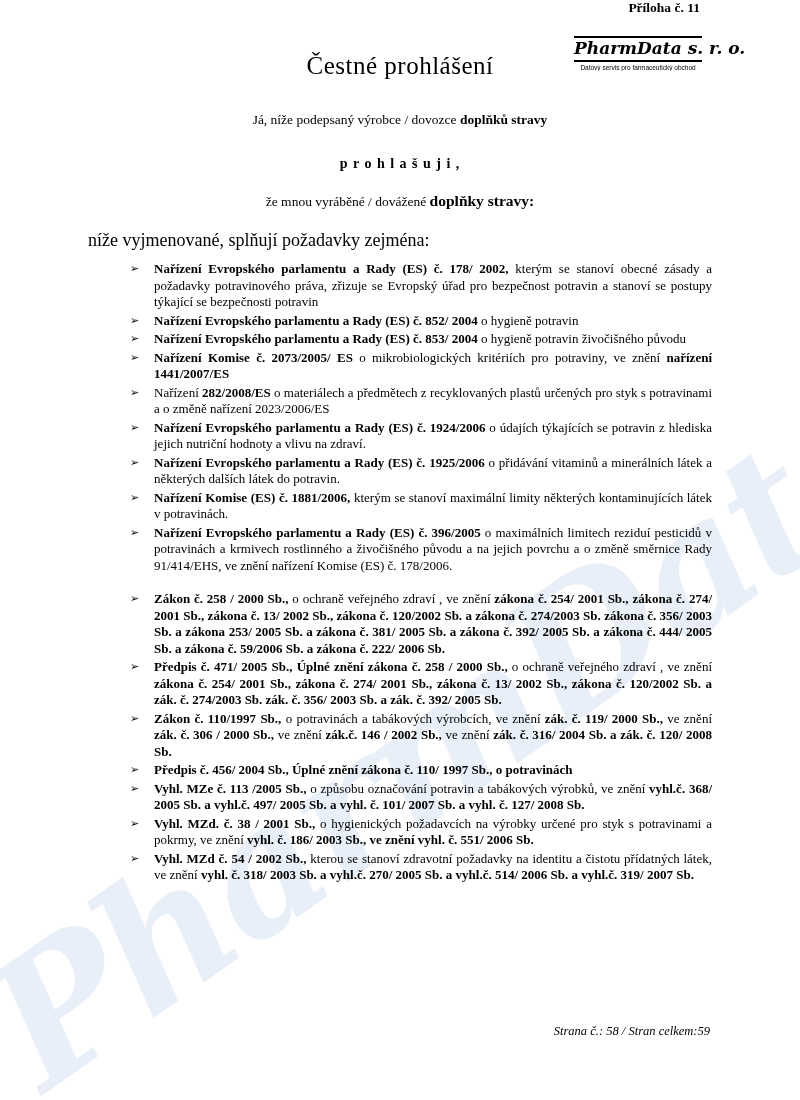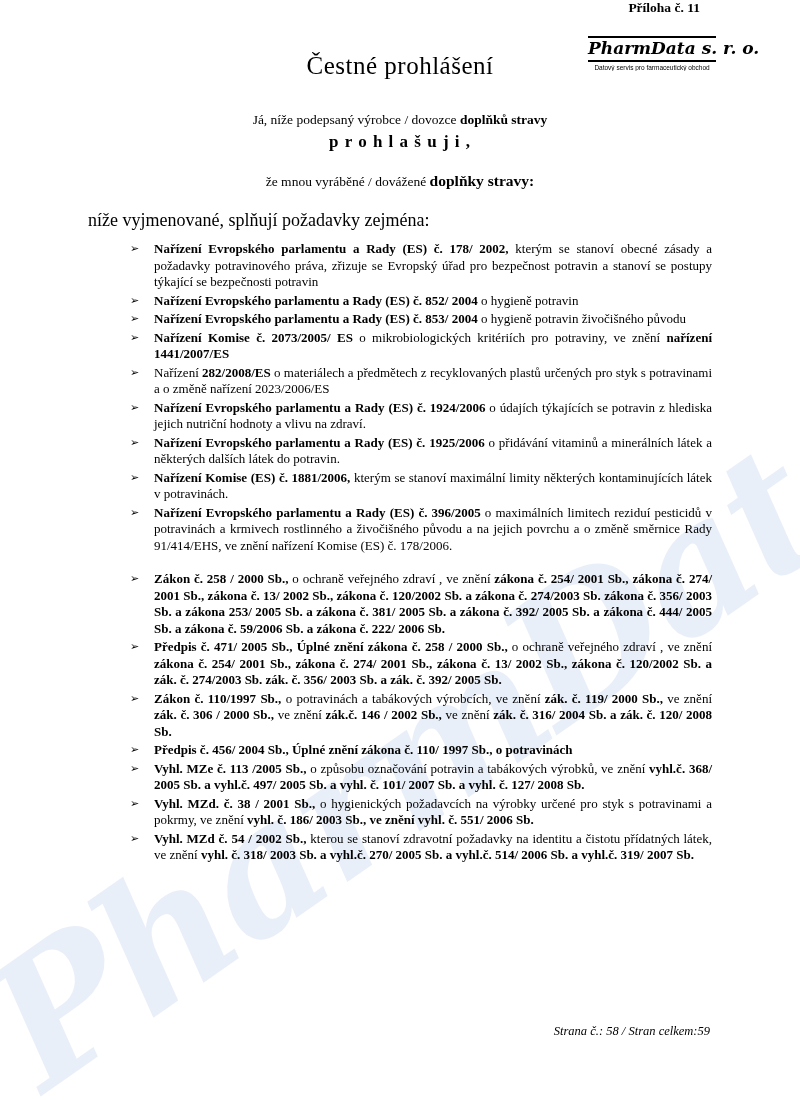--- a/index.html
+++ b/index.html
@@ -30,21 +30,21 @@
     transform-origin: left top;
     white-space: nowrap;
     pointer-events: none;
     z-index: 0;
   }
   .content-layer { position: relative; z-index: 1; }
   
   .logo {
     position: absolute;
     top: 36px;
-    right: 84px;
+    right: 98px;
     width: 128px;
     text-align: center;
     z-index: 2;
   }
   .logo-name {
     font-family: "DejaVu Serif", serif;
     font-style: italic;
     font-weight: bold;
     font-size: 17px;
     line-height: 1.05;
@@ -70,21 +70,21 @@
     font-size: 13.5px;
   }
   .title {
     margin-top: 36px;
     text-align: center;
     font-size: 25px;
     font-weight: normal;
     letter-spacing: 0.5px;
   }
   .intro-1 { margin-top: 32px; text-align: center; font-size: 13.5px; }
-  .intro-2 { margin-top: 4px; text-align: center; font-size: 17px; font-weight: bold; letter-spacing: 1px; }
+  .intro-2 { margin-top: 28px; text-align: center; font-size: 14px; font-weight: bold; letter-spacing: 1px; }
   .intro-3 { margin-top: 20px; text-align: center; font-size: 13.5px; }
   .intro-3 .big { font-size: 15.5px; font-weight: bold; }
   .content {
     padding: 0 88px;
   }
   .lead-line { margin-top: 20px; font-size: 18px; }
   ul.reg-list {
     list-style: none;
     margin: 10px 0 0 42px;
   }

